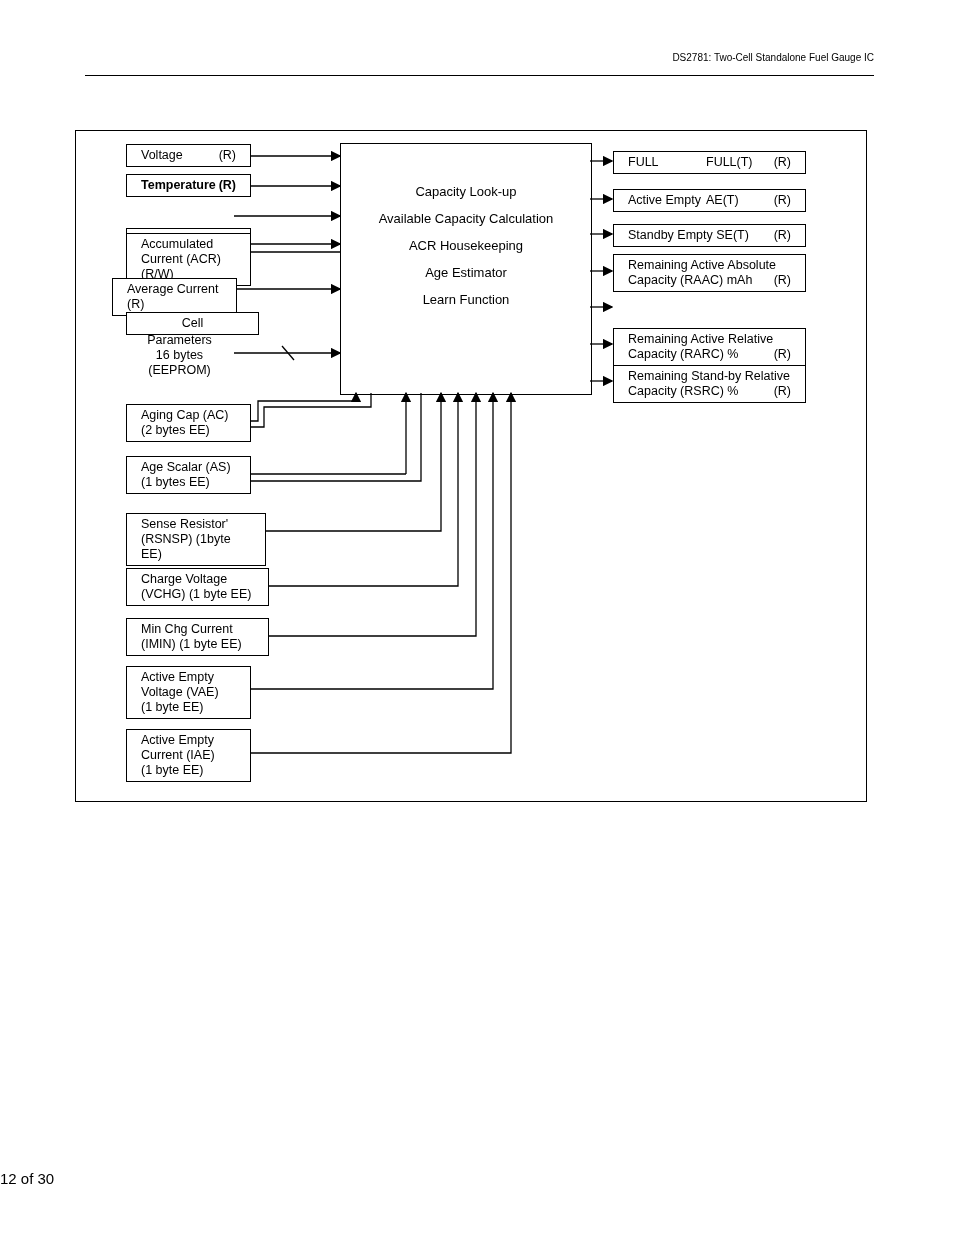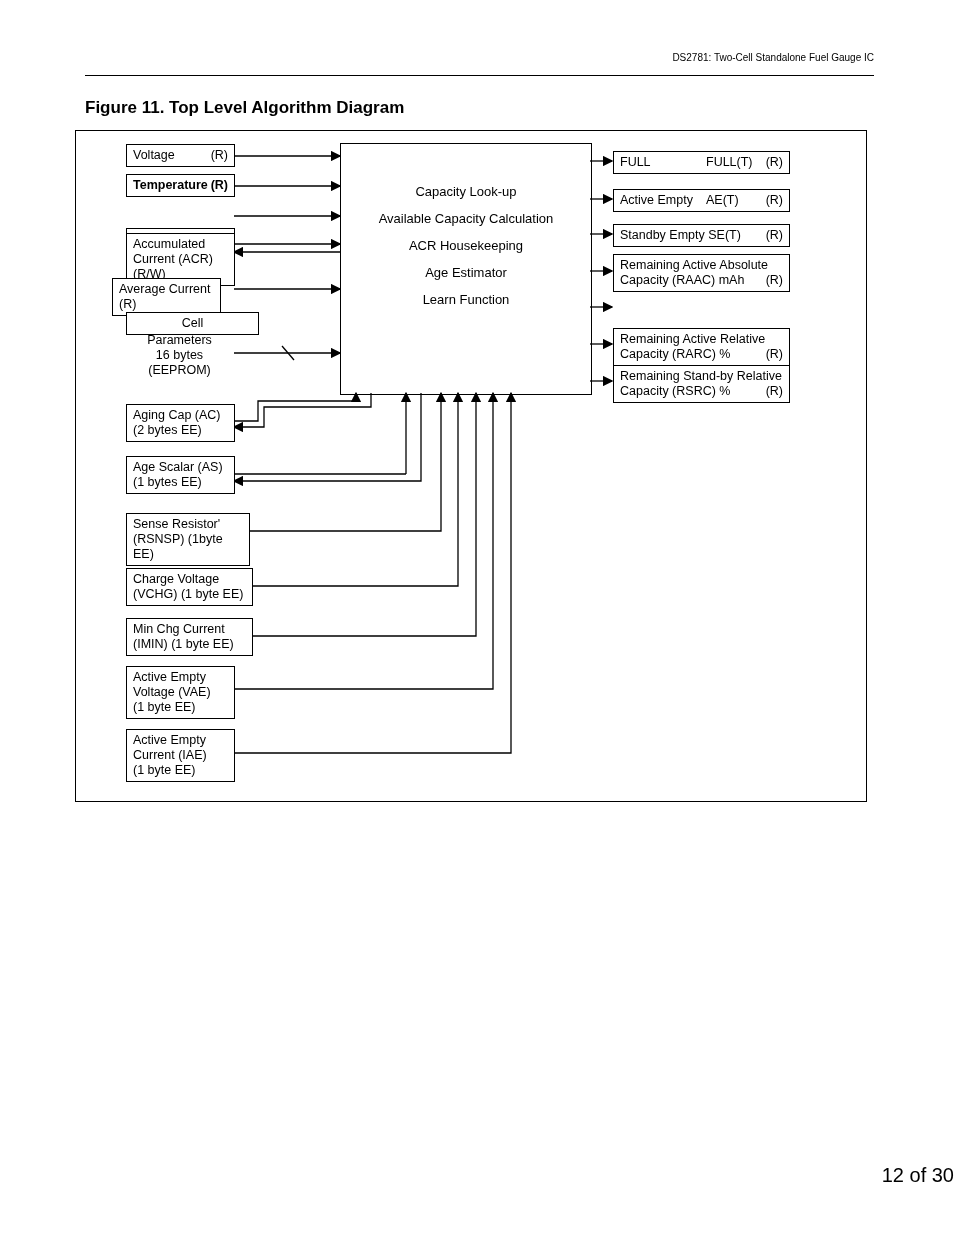--- a/index.html
+++ b/index.html
@@ -3,34 +3,33 @@
 <meta charset="utf-8">
 <style>
   html,body{margin:0;padding:0;background:#fff;font-family:Arial,Helvetica,sans-serif;color:#000;}
   .page{width:954px;height:1235px;position:relative;margin:0 auto;}
   .hdr-line{position:absolute;left:85px;right:80px;top:75px;border-top:1px solid #000;}
   .hdr-text{position:absolute;right:80px;top:52px;font-size:10px;text-align:center;}
   .fig-title{position:absolute;left:85px;top:98px;font-size:17px;font-weight:bold;}
   .diagram{position:absolute;left:75px;top:130px;width:790px;height:670px;border:1.5px solid #000;}
   .box{position:absolute;border:1px solid #000;font-size:12.5px;line-height:15px;background:#fff;}
   .nobox{position:absolute;border:none;font-size:12.5px;line-height:15px;}
-  .pad{padding:3px 6px;}
+  .pad{padding:3px 14px;}
   .r{float:right;}
   svg.wires{position:absolute;left:0;top:0;width:100%;height:100%;}
   .center-box{position:absolute;left:264px;top:12px;width:250px;height:250px;border:1px solid #000000;text-align:center;font-size:13px;}
   .center-box div{margin:12px 0;}
-  .footer{position:absolute;left:0;right:0;bottom:48px;text-align:right;font-size:20px;}
+  .footer{position:absolute;left:0;right:0;bottom:48px;text-align:left;font-size:15px;}
 </style>
 </head>
 <body>
 
 <div class="page">
   <div class="hdr-text">DS2781: Two-Cell Standalone Fuel Gauge IC</div>
   <div class="hdr-line"></div>
-  <div class="fig-title">Figure 11. Top Level Algorithm Diagram</div>
 
   <div class="diagram">
 
     <svg class="wires" viewBox="0 0 790 670">
       <defs>
         <marker id="ah" markerWidth="8" markerHeight="8" refX="7" refY="4" orient="auto">
           <path d="M0,0 L8,4 L0,8 Z" fill="#000"></path>
         </marker>
       </defs>
 

